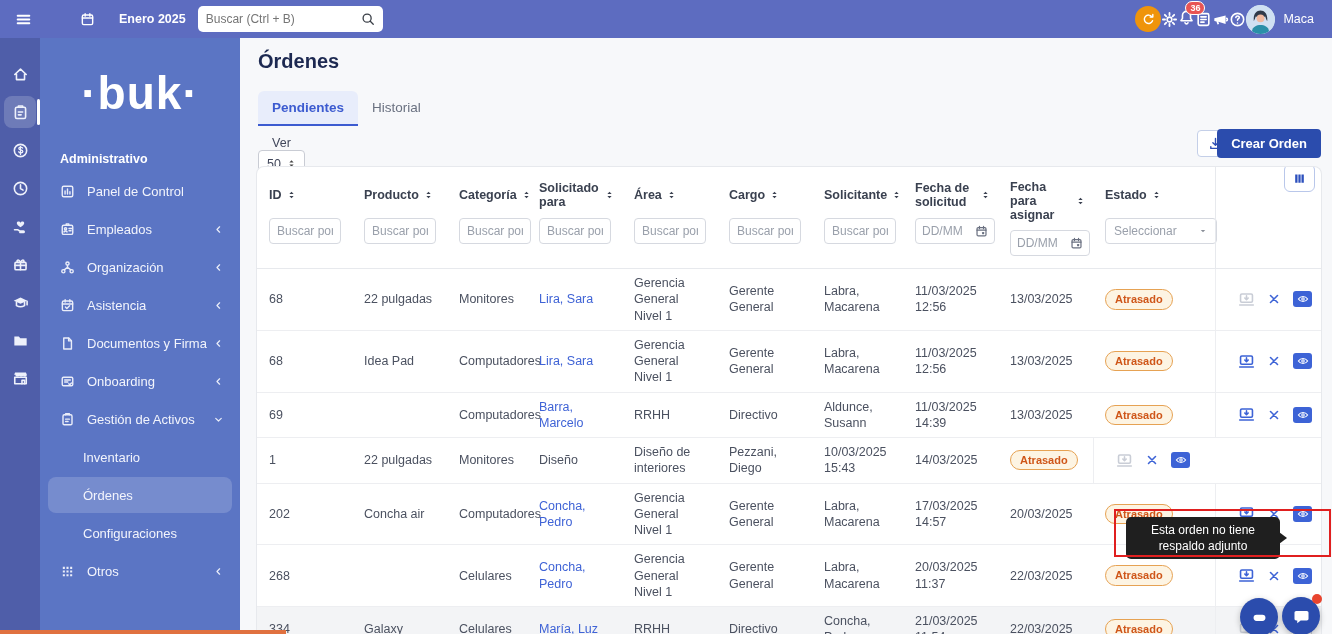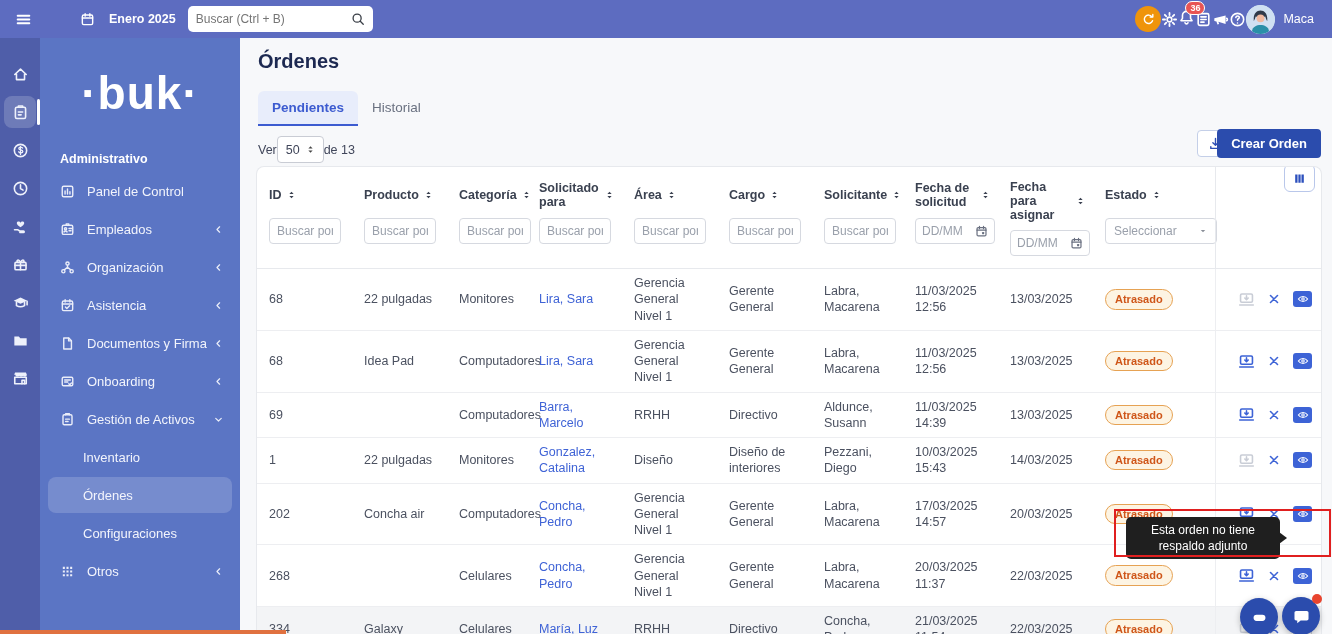--- a/index.html
+++ b/index.html
@@ -5,21 +5,21 @@
   * { margin:0; padding:0; box-sizing:border-box; }
   html,body { width:1332px; height:634px; overflow:hidden; font-family:"Liberation Sans", sans-serif; background:#fff; }
   .app { position:relative; width:1332px; height:634px; }
 
   
   .topbar { position:absolute; left:0; top:0; width:100%; height:38px; background:var(--c-topbar); display:flex; align-items:center; color:#fff; z-index:10; }
   .icon { display:inline-flex; align-items:center; justify-content:center; }
   .icon svg { width:100%; height:100%; }
   .tb-icon { width:17px; height:17px; cursor:pointer; }
   .hamburger { margin-left:15px; }
-  .tb-period { display:flex; align-items:center; gap:14px; margin-left:48px; font-size:12.5px; font-weight:bold; cursor:pointer; }
+  .tb-period { display:flex; align-items:center; gap:24px; margin-left:48px; font-size:12.5px; font-weight:bold; cursor:pointer; }
   .tb-period .icon { width:15px; height:15px; }
   .tb-search { margin-left:12px; width:185px; height:26px; background:#fff; border-radius:5px; display:flex; align-items:center; padding:0 8px; }
   .tb-search input { border:none; outline:none; flex:1; font-size:12px; color:#555; font-family:inherit; background:transparent; }
   .tb-search .icon { width:14px; height:14px; color:#3a3f47; }
   .tb-right { margin-left:auto; display:flex; align-items:center; padding-right:18px; }
   .tb-circle { width:26px; height:26px; border-radius:50%; background:#ef940b; display:flex; align-items:center; justify-content:center; cursor:pointer; }
   .tb-circle .icon { width:15px; height:15px; color:#fff; }
   .bell-wrap { position:relative; }
   .nbadge { position:absolute; top:-8px; right:-10px; background:#e85454; border:1.5px solid #fff; color:#fff; font-size:9px; font-weight:bold; border-radius:8px; padding:1px 4px; line-height:1.2; }
   .tb-user { display:flex; align-items:center; gap:8px; cursor:pointer; }
@@ -43,21 +43,21 @@
   .side-item .chev { width:11px; height:11px; margin-left:auto; margin-right:16px; }
   .side-sub { padding-left:43px; }
   .side-sub.sel { background:rgba(255,255,255,.17); border-radius:8px; margin:1px 8px; padding-left:35px; height:36px; }
 
   
   .content { position:absolute; left:240px; top:38px; right:0; bottom:0; background:#f7f8fa; }
   .page-title { position:absolute; left:18px; top:12px; font-size:20px; font-weight:bold; color:#1d2951; }
   .tabs { position:absolute; left:18px; top:53px; display:flex; }
   .tab { padding:9px 14px; font-size:13.5px; color:#6a7180; cursor:pointer; border-bottom:2.5px solid transparent; border-radius:6px 6px 0 0; }
   .tab.active { color:#3c5bd0; font-weight:bold; background:#e8edfb; border-bottom-color:#3c5bd0; }
-  .ver-row { position:absolute; left:18px; top:98px; display:flex; align-items:center; font-size:12.5px; color:#40465a; }
+  .ver-row { position:absolute; left:18px; top:98px; display:flex; align-items:center; font-size:12.5px; color:#40465a;flex-direction:column; }
   .ver-select { display:flex; align-items:center; gap:6px; border:1px solid #c9ccd4; border-radius:4px; background:#fff; height:27px; padding:0 8px; cursor:pointer; }
   .ver-select .icon { width:9px; height:11px; color:#444; }
   .dl-btn { position:absolute; right:99px; top:92px; width:36px; height:27px; border:1px solid #c4cfe8; background:#fff; border-radius:4px; display:flex; align-items:center; justify-content:center; cursor:pointer; color:#2d4eb5; }
   .dl-btn .icon { width:15px; height:15px; }
   .create-btn { position:absolute; right:11px; top:91px; height:29px; padding:0 14px; background:var(--c-primary); border:none; border-radius:4px; color:#fff; font-size:13px; font-weight:bold; font-family:inherit; cursor:pointer; }
 
   
   .card { position:absolute; left:16px; right:10px; top:128px; bottom:0; background:#fff; border:1px solid #e7e9ed; border-bottom:none; border-radius:8px 8px 0 0; overflow:hidden; }
   .grid-cols { display:grid; grid-template-columns:95px 95px 80px 95px 95px 95px 91px 95px 95px 122px 1fr; }
   .thead { border-bottom:1px solid #e7e9ed; }
@@ -677,21 +677,20 @@
                     </svg>
                   </span>
                 </span>
               </span>
             </div>
           </div>
           <div class="trow grid-cols">
             <div class="tcell"><span>1</span></div>
             <div class="tcell"><span>22 pulgadas</span></div>
             <div class="tcell"><span>Monitores</span></div>
-            <div class="tcell"><span class="link">Gonzalez, Catalina</span></div>
             <div class="tcell"><span>Diseño</span></div>
             <div class="tcell"><span>Diseño de interiores</span></div>
             <div class="tcell"><span>Pezzani, Diego</span></div>
             <div class="tcell">
               <div>10/03/2025</div>
               <div>15:43</div>
             </div>
             <div class="tcell"><span>14/03/2025</span></div>
             <div class="tcell"><span class="badge late">Atrasado</span></div>
             <div class="acell">

